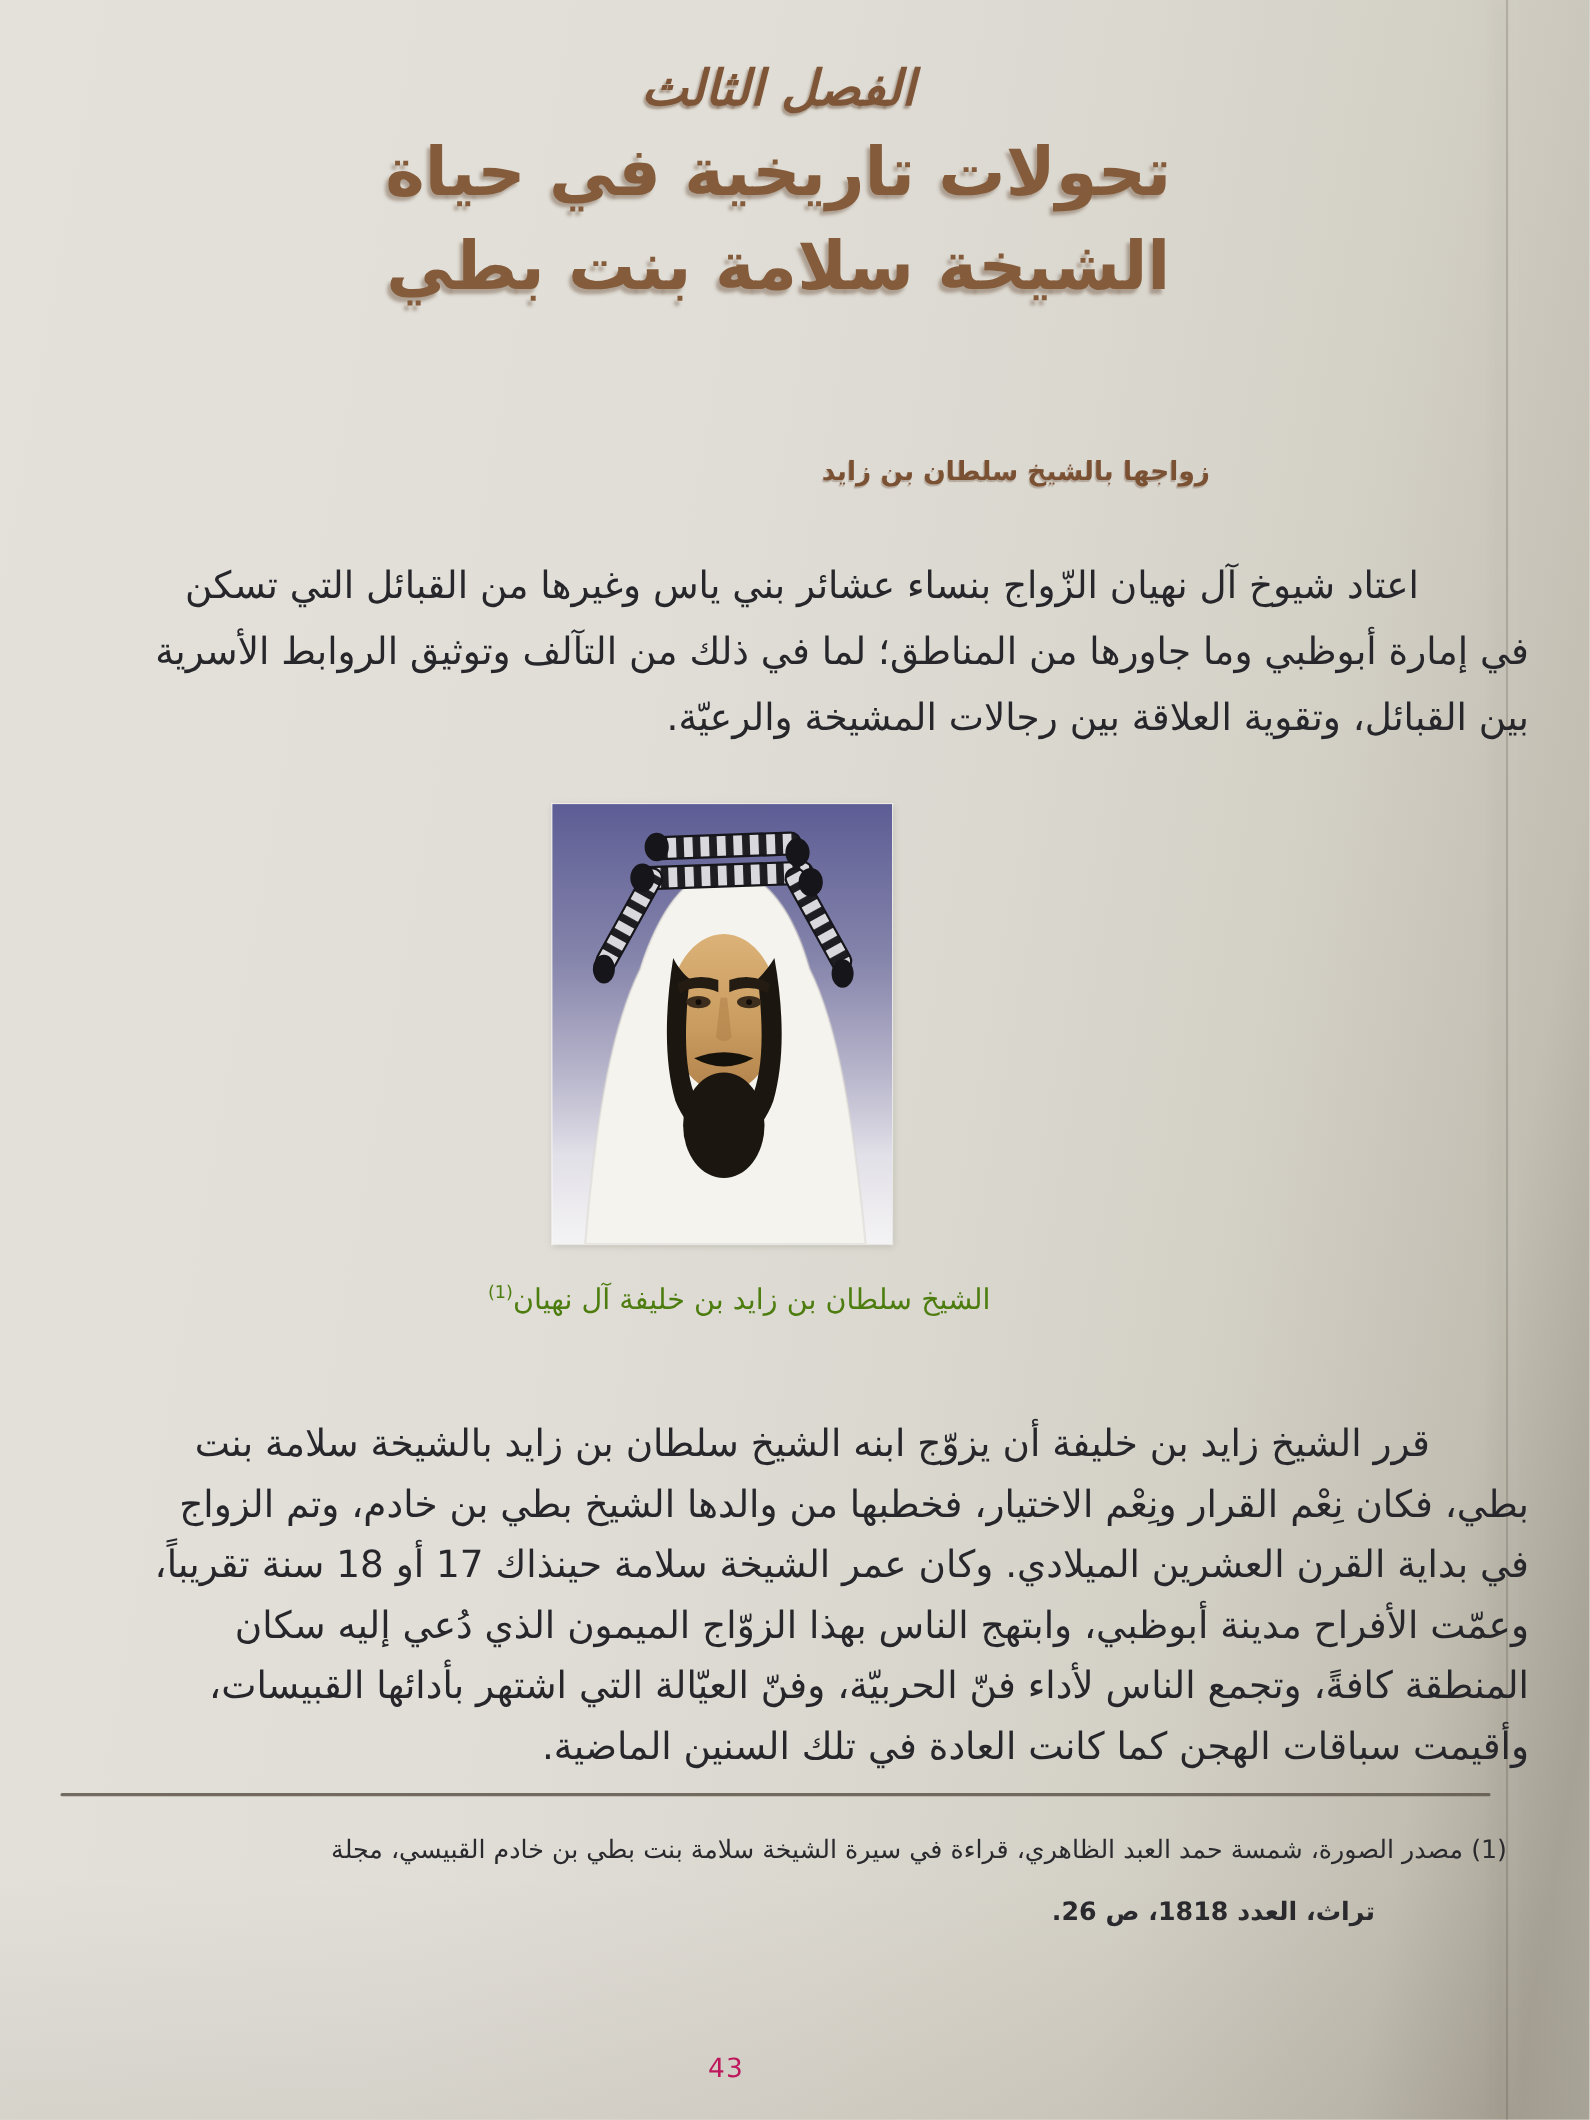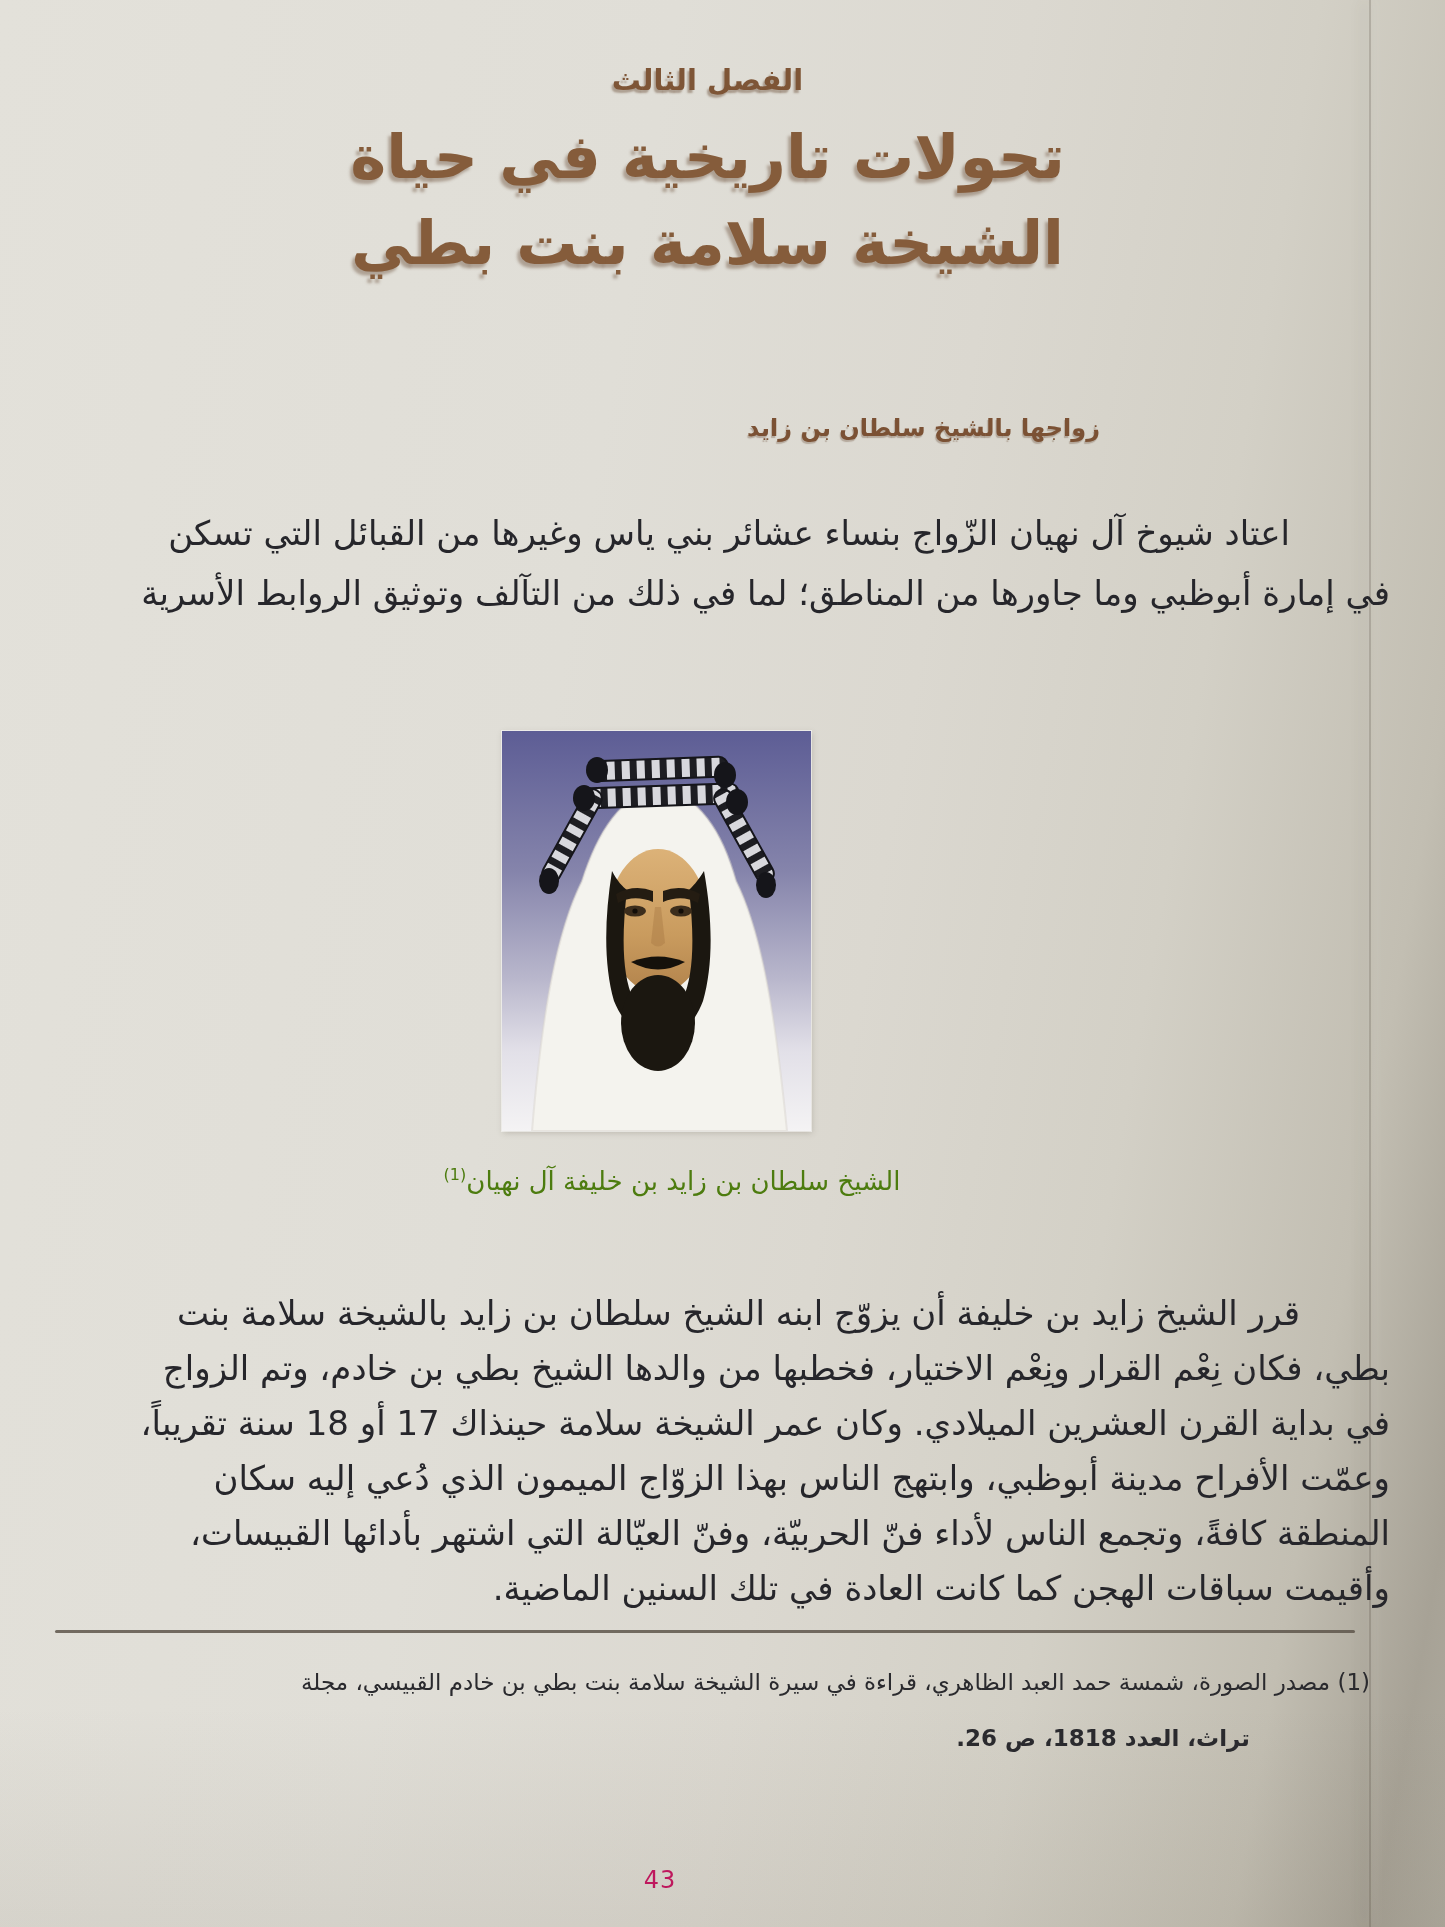--- a/index.html
+++ b/index.html
@@ -25,22 +25,22 @@
     background:linear-gradient(to bottom, rgba(110,100,82,0) 0%, rgba(110,100,82,.10) 100%);
   }
   .abs{position:absolute;}
   .rtl{direction:rtl;unicode-bidi:isolate;}
 
   
   #chapter-head{
     left:0;right:30px;top:48px;text-align:center;
     color:#7e5536;font-weight:bold;
   }
-  #chapter-kicker{font-size:29px;line-height:64px;
-    text-shadow:-2px 3px 2px rgba(92,60,36,.40);}
+  #chapter-kicker{font-size:45px;line-height:64px;
+    text-shadow:-2px 3px 2px rgba(92,60,36,.40);font-style:italic;}
   #chapter-title{font-size:61px;line-height:86px;color:#855c3b;margin-top:2px;
     text-shadow:-3px 4px 3px rgba(92,60,36,.38);}
   #section-heading{
     top:414px;right:345px;
     font-size:24px;font-weight:bold;color:#7b5134;
     text-shadow:-1px 2px 1px rgba(92,60,36,.30);
   }
 
   
   .para{left:72px;right:55px;color:#26262b;font-size:34px;}
@@ -93,20 +93,21 @@
     <div>تحولات تاريخية في حياة</div>
     <div>الشيخة سلامة بنت بطي</div>
   </div>
 </header>
 
 <h2 id="section-heading" class="abs rtl" style="margin:0;">زواجها بالشيخ سلطان بن زايد</h2>
 
 <div id="para-1" class="abs rtl para">
   <div class="line first">اعتاد شيوخ آل نهيان الزّواج بنساء عشائر بني ياس وغيرها من القبائل التي تسكن</div>
   <div class="line">في إمارة أبوظبي وما جاورها من المناطق؛ لما في ذلك من التآلف وتوثيق الروابط الأسرية</div>
+  <div class="line">بين القبائل، وتقوية العلاقة بين رجالات المشيخة والرعيّة.</div>
 </div>
 
 <figure id="portrait-frame" class="abs" style="margin:0;">
   <svg viewBox="0 0 309 400" aria-hidden="true">
     <defs>
       <linearGradient id="gbg" x1="0" y1="0" x2="0" y2="1">
         <stop offset="0" stop-color="#5d5d95"></stop>
         <stop offset="0.35" stop-color="#8584ab"></stop>
         <stop offset="0.62" stop-color="#b9b7cc"></stop>
         <stop offset="0.8" stop-color="#e2e0e8"></stop>

